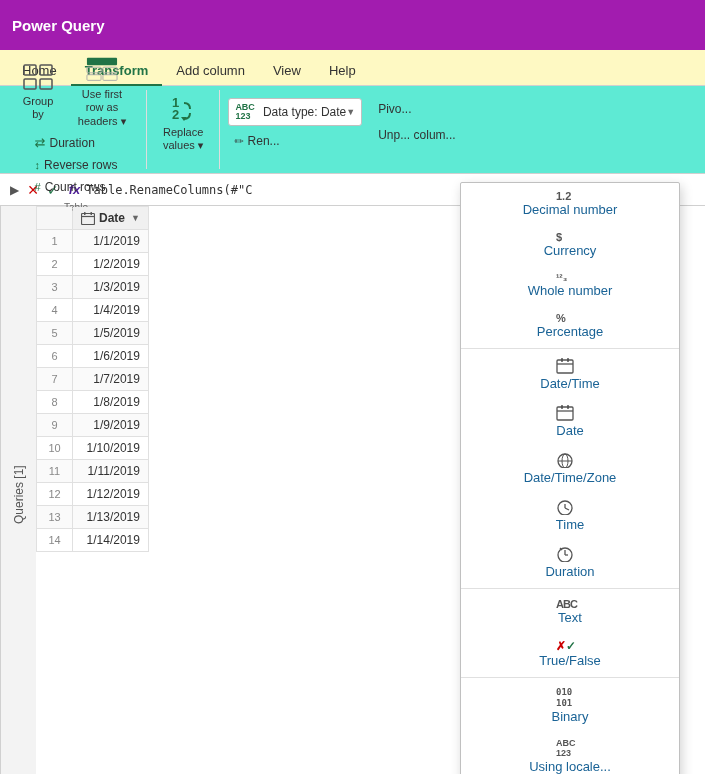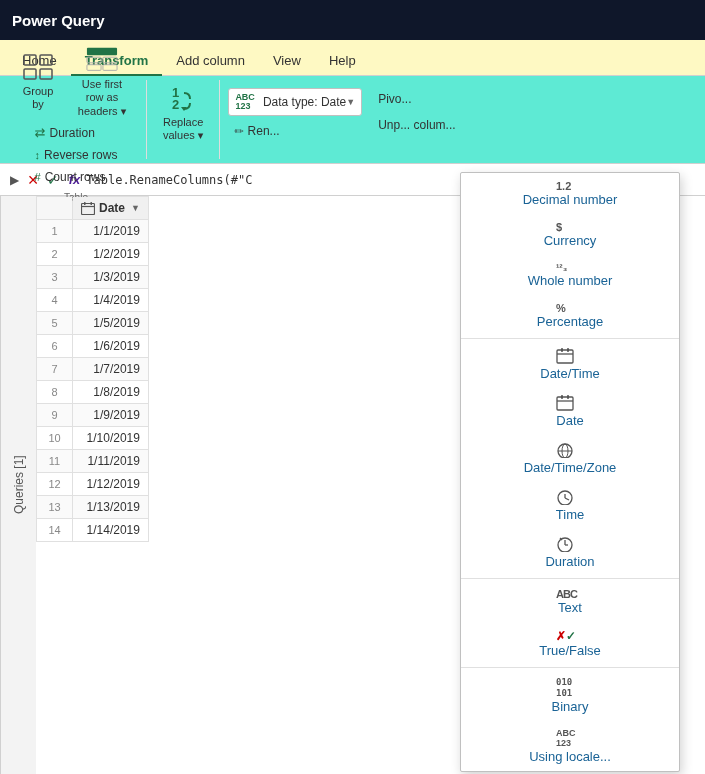--- a/index.html
+++ b/index.html
@@ -1,25 +1,25 @@
 <!DOCTYPE html>
 <html><head>
   <meta charset="utf-8">
   <style>
     * { margin: 0; padding: 0; box-sizing: border-box; }
     body { font-family: 'Segoe UI', Arial, sans-serif; font-size: 13px; background: #f3f3f3; width: 705px; height: 774px; overflow: hidden; }
 
     
     .title-bar {
-      background: #0f172a;
+      background: #a21caf;
       color: white;
       padding: 8px 12px;
       font-size: 15px;
       font-weight: 600;
-      height: 40px;
+      height: 50px;
       display: flex;
       align-items: center;
     }
 
     
     .ribbon-tabs {
       background: #fef9c3;
       display: flex;
       align-items: flex-end;
       padding: 0 8px;

